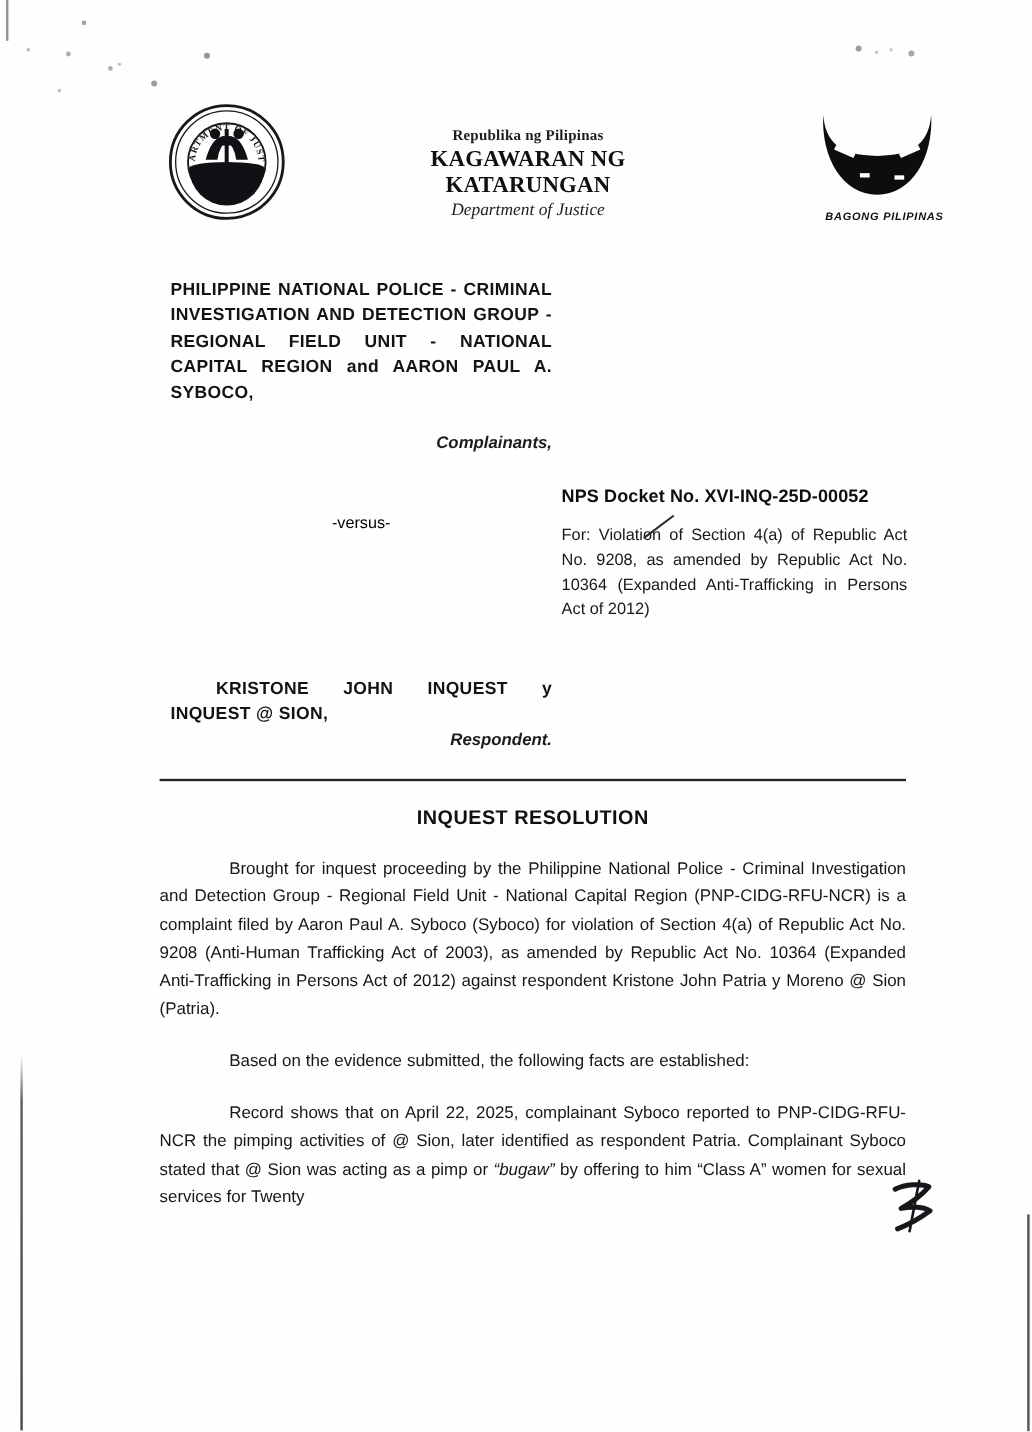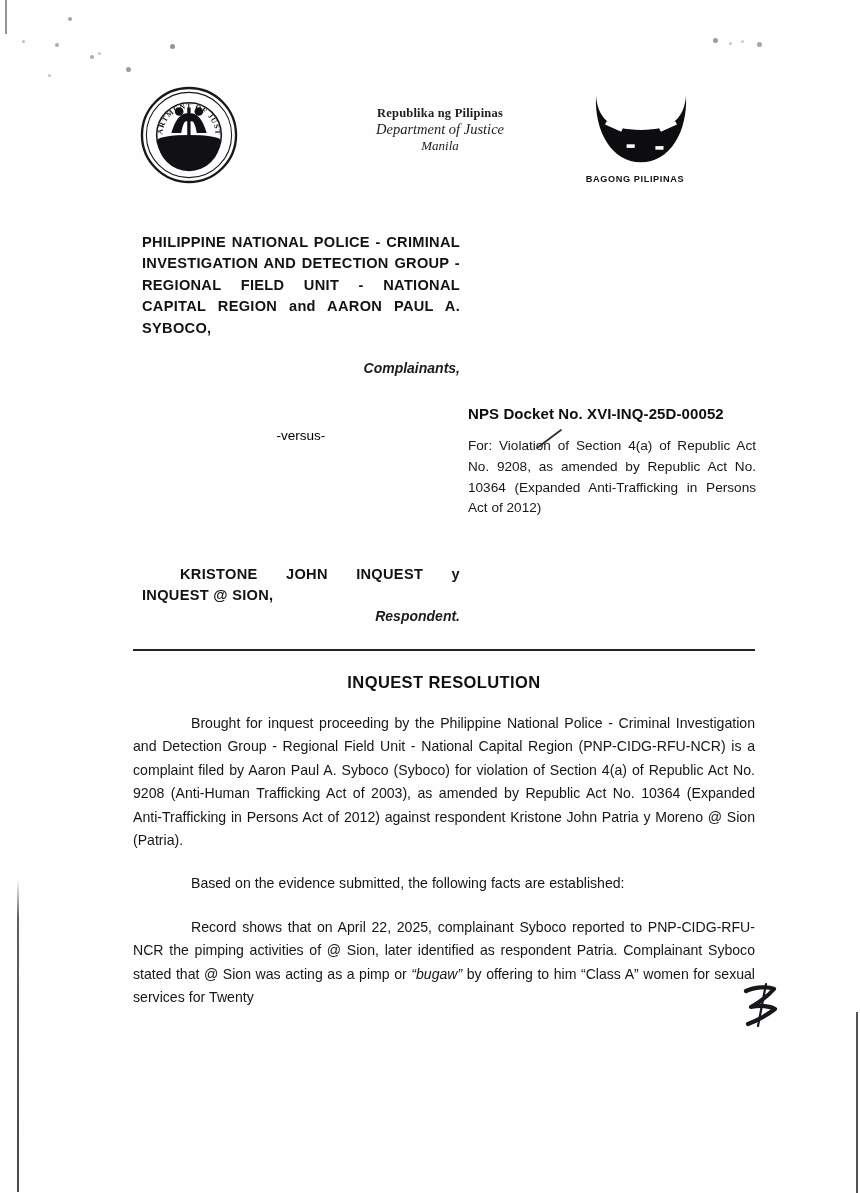--- a/index.html
+++ b/index.html
@@ -87,23 +87,24 @@
   }
   .ch-man {
     font-family: "Liberation Serif", serif;
     font-size: 13px;
     font-style: italic;
     margin-top: 1px;
     color: #1d1d22;
   }
   .bagong {
     position: absolute;
-    left: 587px; top: 12px;
+    left: 650px; top: 12px;
     width: 135px;
-    text-align: left;
+    text-align: right;
+    font-style: italic;
   }
   .bagong-label {
     font-size: 9px;
     font-weight: 700;
     letter-spacing: 0.6px;
     margin-top: 2px;
     color: #111;
     transform: scaleX(1.02);
   }
 
@@ -278,22 +279,22 @@
         <rect x="41" y="33" width="18" height="3" fill="#111115"></rect>
         <path d="M32 48 q5 -18 14 -20 q4 -1 5 4 q-7 3 -9 16 z" fill="#111115"></path>
         <path d="M68 48 q-5 -18 -14 -20 q-4 -1 -5 4 q7 3 9 16 z" fill="#111115"></path>
         <circle cx="40" cy="26" r="4.4" fill="#111115"></circle>
         <circle cx="60" cy="26" r="4.4" fill="#111115"></circle>
       </svg>
     </div>
 
     <div class="center-head">
       <div class="ch-rep">Republika ng Pilipinas</div>
+      <div class="ch-kag">KAGAWARAN NG KATARUNGAN</div>
       <div class="ch-doj">Department of Justice</div>
-      <div class="ch-man">Manila</div>
     </div>
 
     <div class="bagong">
       <svg viewBox="0 0 120 86" width="108" height="78" aria-hidden="true">
         <path d="M10 6 C8 46, 28 80, 60 80 C92 80, 112 46, 110 6 C108 30, 96 44, 60 44 C24 44, 12 30, 10 6 Z" fill="#0d0d10"></path>
         <path d="M22 34 L40 42 L38 46 L20 38 Z" fill="#ffffff"></path>
         <path d="M98 34 L80 42 L82 46 L100 38 Z" fill="#ffffff"></path>
         <path d="M86 30 L96 26 L97 30 L87 34 Z" fill="#ffffff"></path>
         <rect x="44" y="60" width="9" height="4" fill="#ffffff"></rect>
         <rect x="76" y="62" width="9" height="4" fill="#ffffff"></rect>

